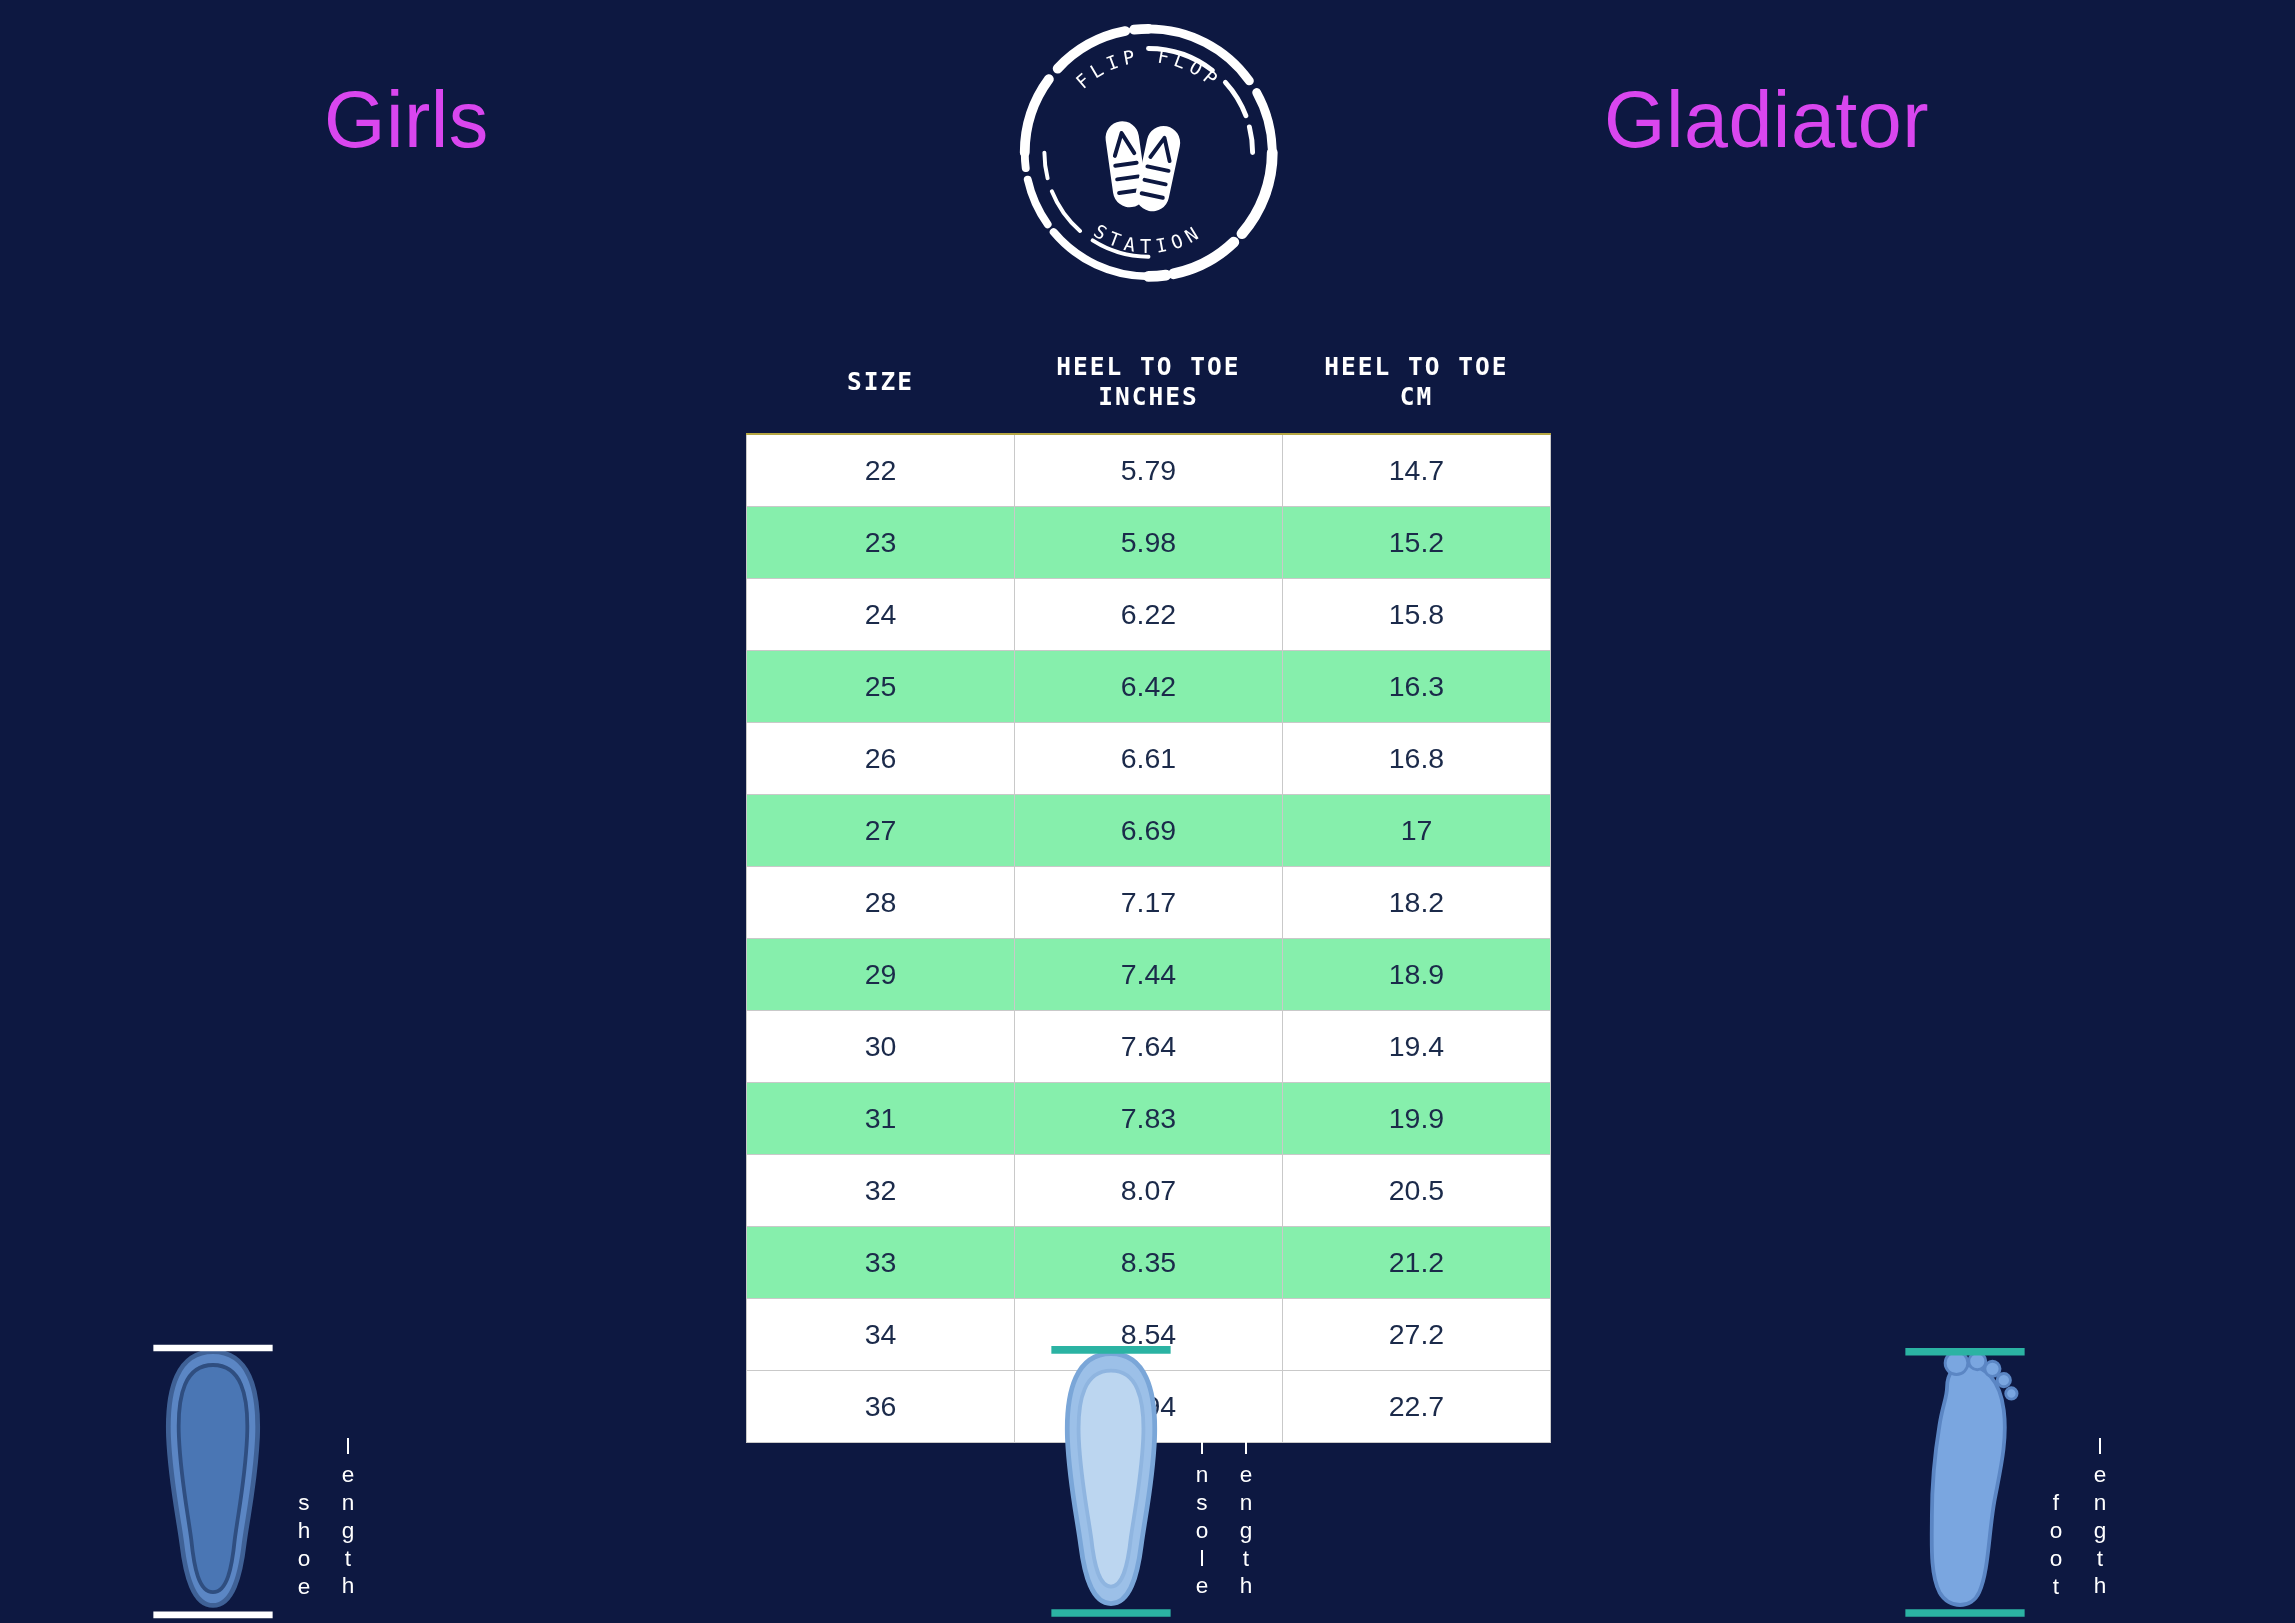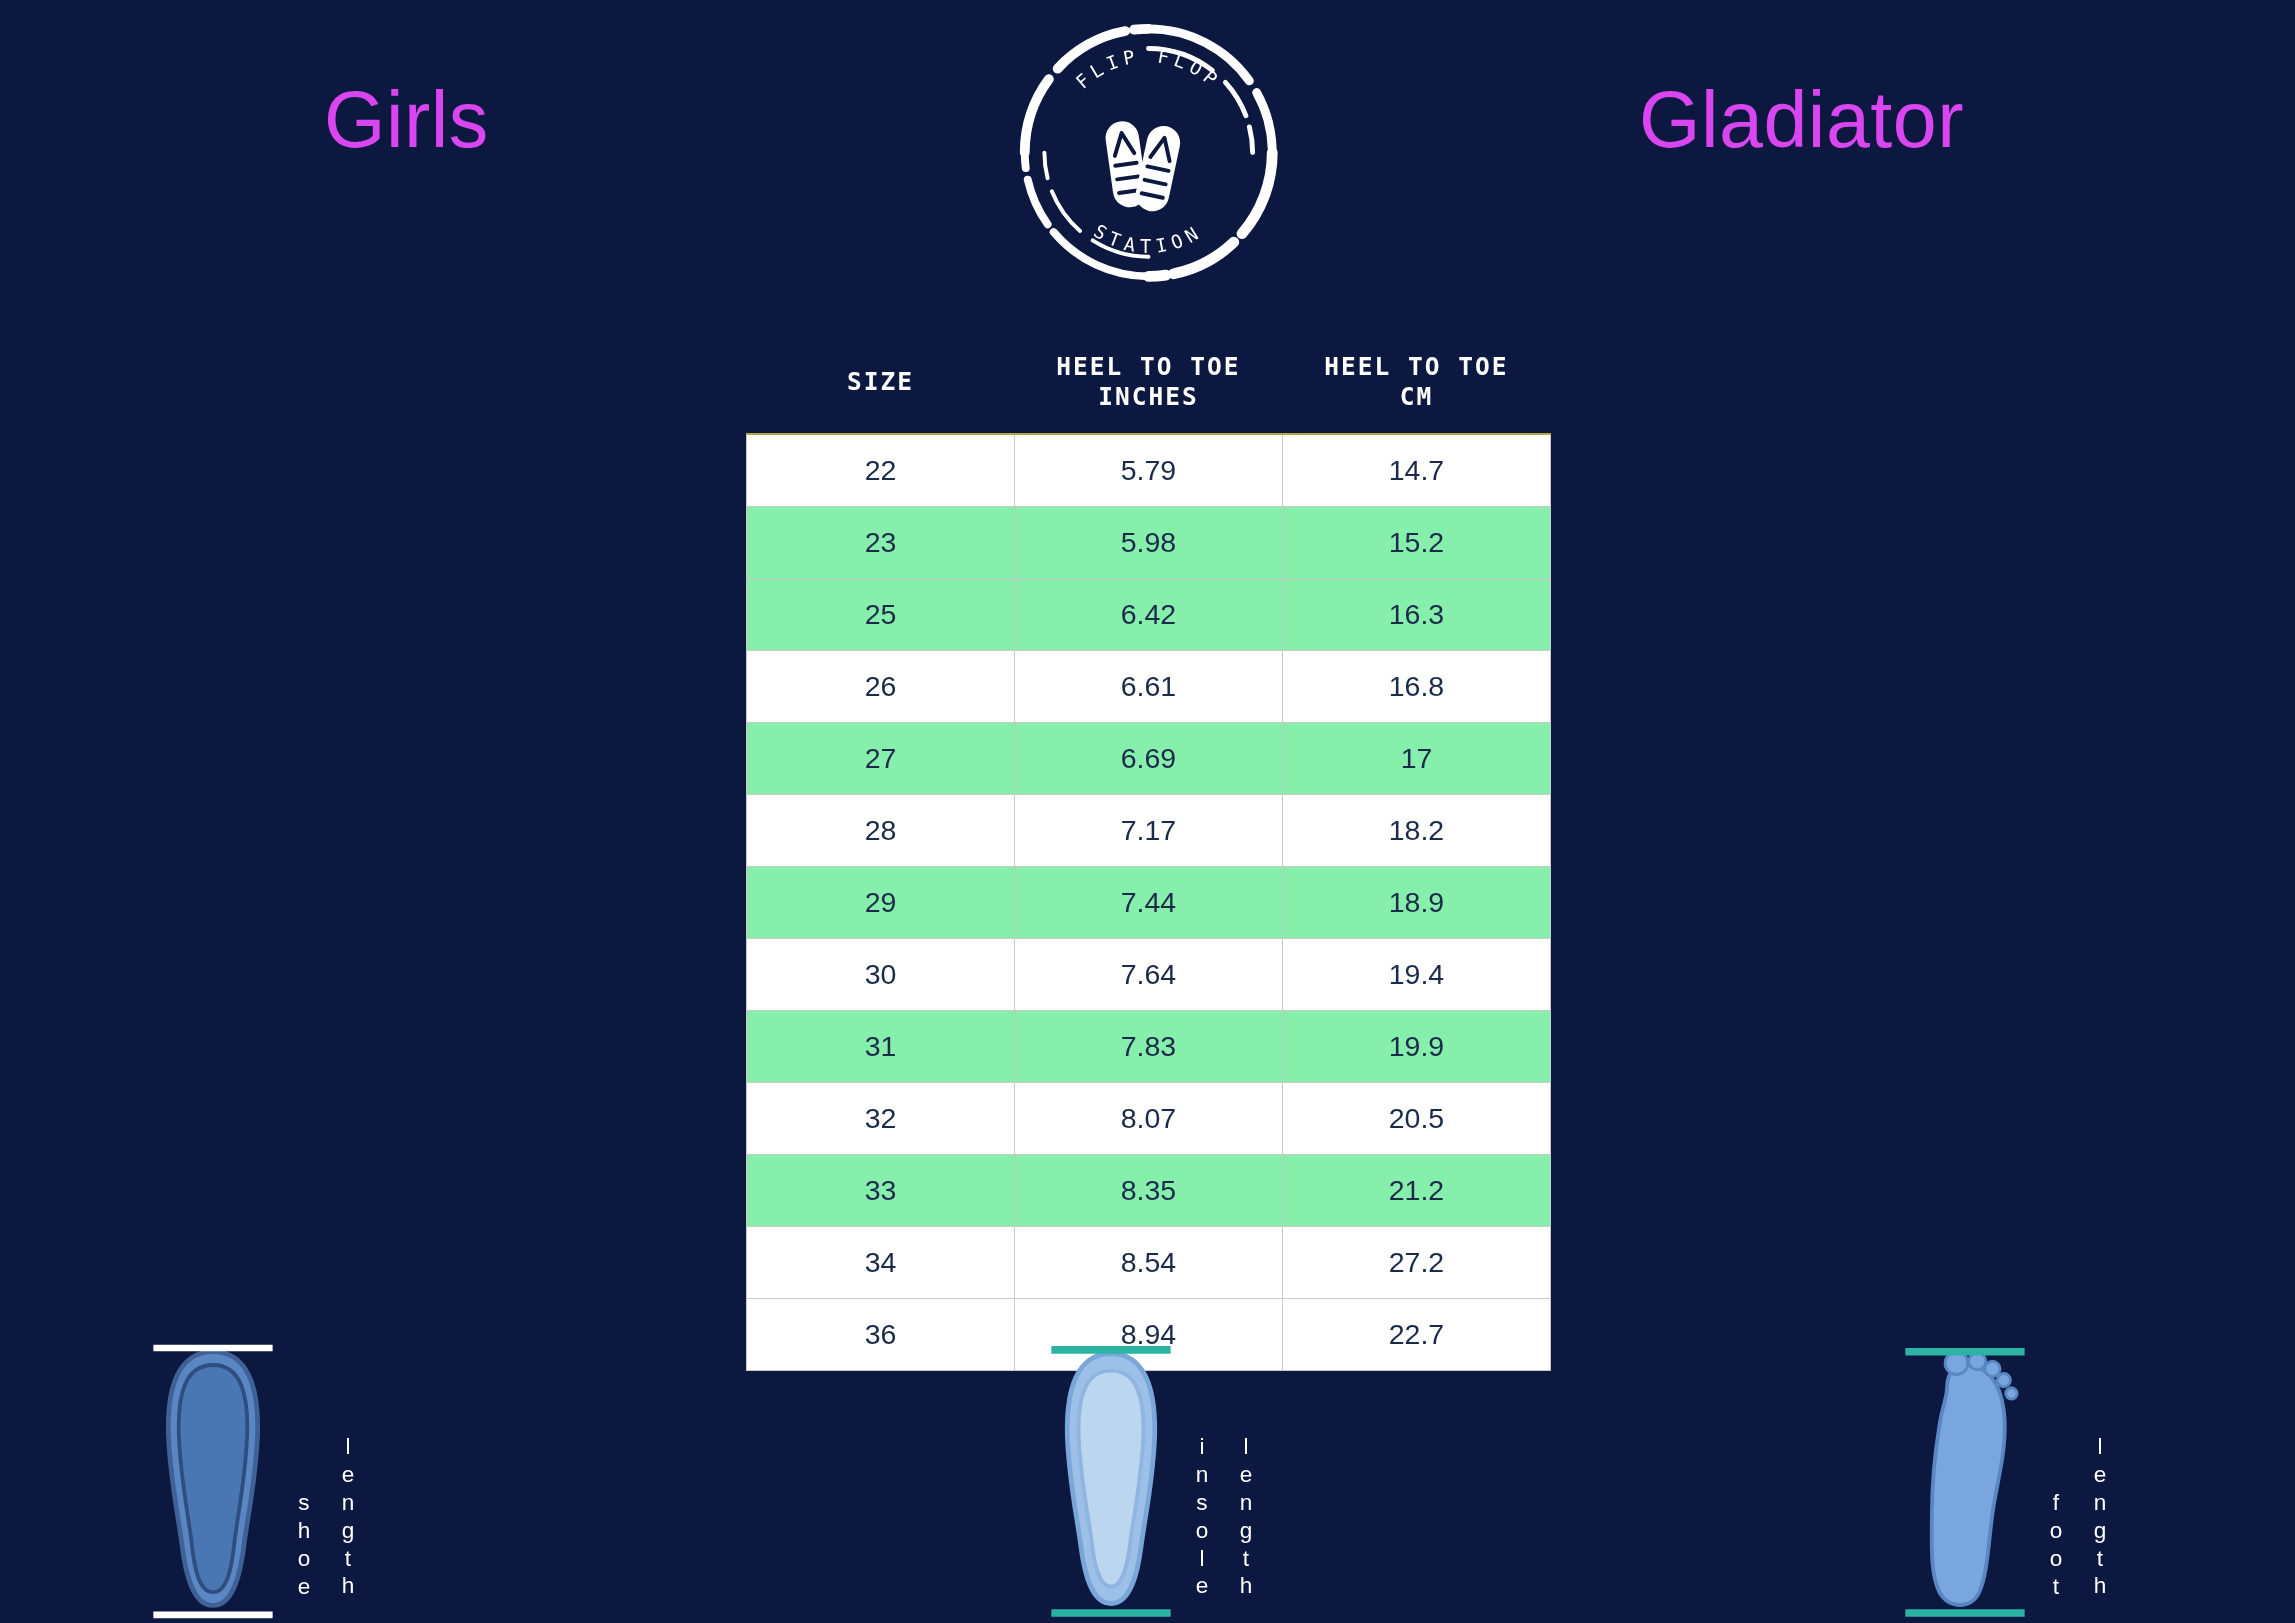--- a/index.html
+++ b/index.html
@@ -19,21 +19,21 @@
   .title-left, .title-right {
     position: absolute;
     top: 74px;
     color: #d946ef;
     font-size: 79px;
     font-weight: 400;
     letter-spacing: 0.5px;
     white-space: nowrap;
   }
   .title-left  { left: 324px; }
-  .title-right { left: 1639px; }
+  .title-right { left: 1604px; }
 
   
   .logo-wrap {
     position: absolute;
     left: 1011px;
     top: 14.7px;
     width: 275px;
     height: 285px;
   }
   .logo-wrap svg { width: 100%; height: 100%; display: block; }
@@ -171,20 +171,25 @@
     <tbody>
       <tr>
         <td>22</td>
         <td>5.79</td>
         <td>14.7</td>
       </tr>
       <tr class="alt">
         <td>23</td>
         <td>5.98</td>
         <td>15.2</td>
+      </tr>
+      <tr>
+        <td>24</td>
+        <td>6.22</td>
+        <td>15.8</td>
       </tr>
       <tr class="alt">
         <td>25</td>
         <td>6.42</td>
         <td>16.3</td>
       </tr>
       <tr>
         <td>26</td>
         <td>6.61</td>
         <td>16.8</td>

